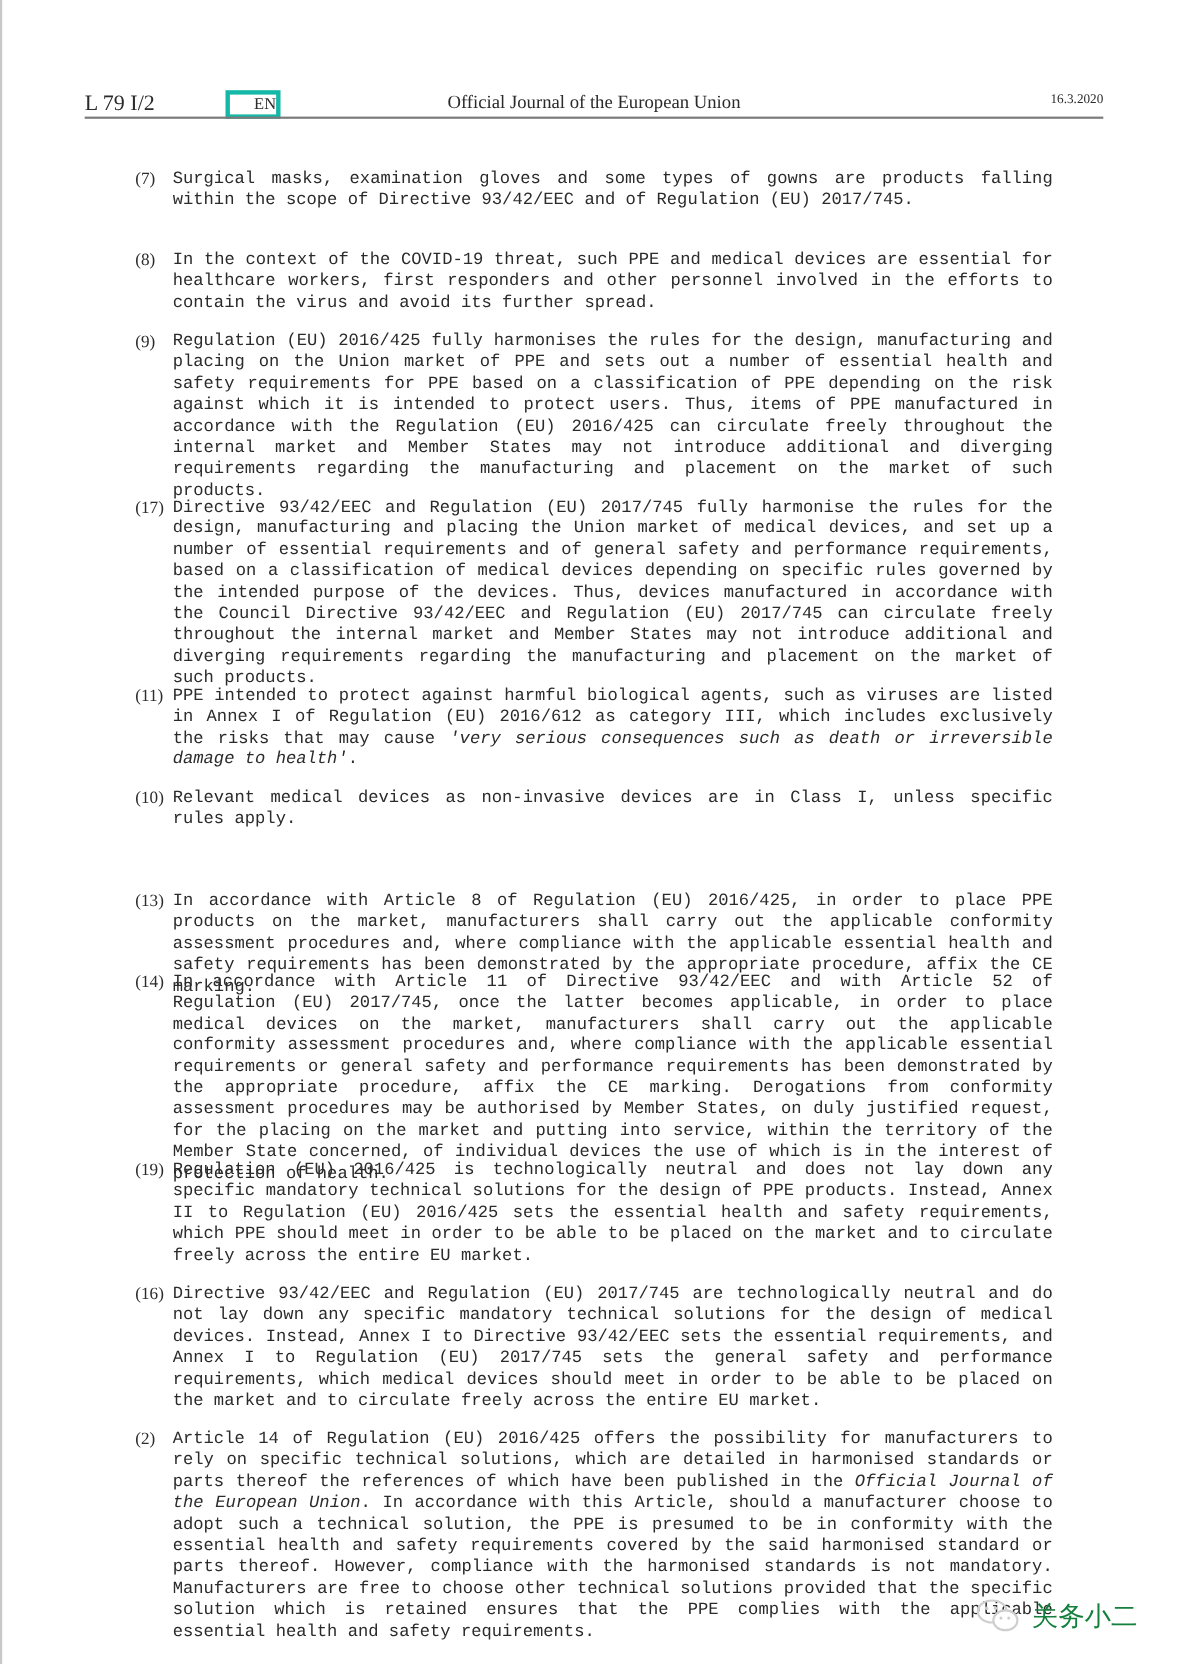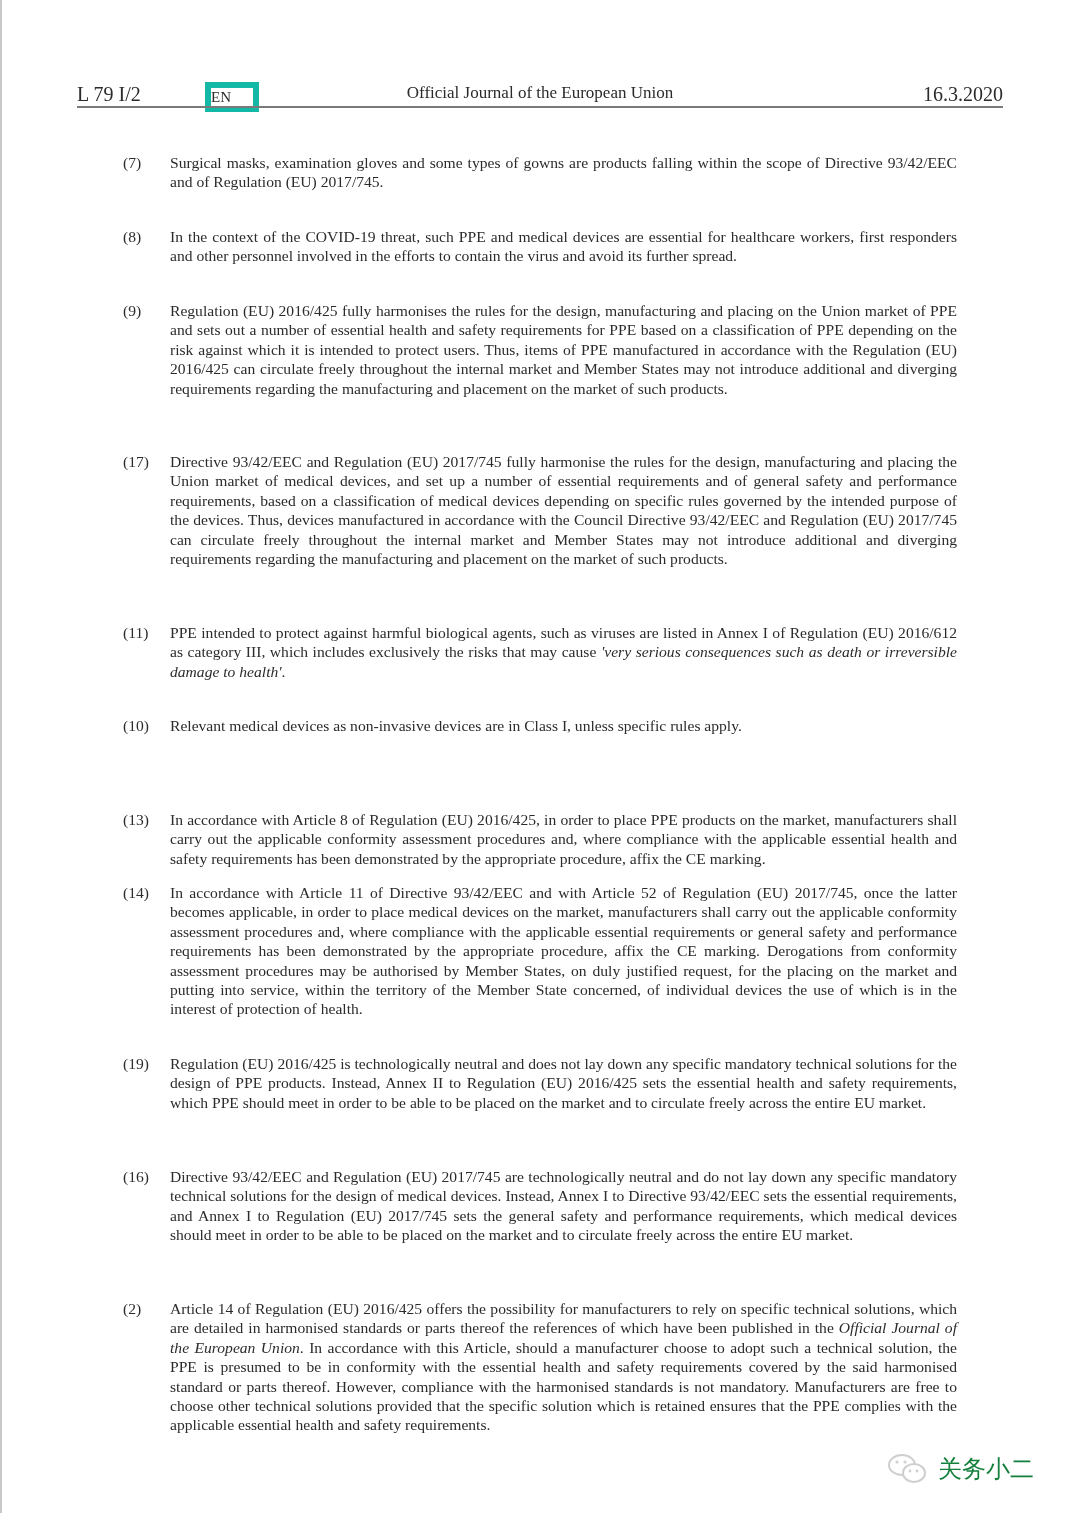--- a/index.html
+++ b/index.html
@@ -5,27 +5,27 @@
     html, body { margin: 0; padding: 0; }
     body {
       width: 1080px; height: 1513px; background: #ffffff;
       position: relative; overflow: hidden;
       font-family: "Liberation Serif", "DejaVu Serif", serif;
       color: #2b2b2b;
     }
     .left-edge { position: absolute; left: 0; top: 0; width: 2px; height: 1513px; background: #c8c8c8; }
     .header { position: absolute; left: 77px; top: 78px; width: 926px; height: 30px; }
     .header .code { position: absolute; left: 0; top: 5px; font-size: 20px; }
-    .header .lang { position: absolute; left: 128px; top: 4px; width: 42px; height: 18px; border: 6px solid #14b8a6; text-align: left; font-size: 15px; line-height: 18px; }
+    .header .lang { position: absolute; left: 128px; top: 4px; width: 42px; height: 18px; border: 4px solid #14b8a6; text-align: right; font-size: 15px; line-height: 18px; }
     .header .title { position: absolute; left: 0; right: 0; top: 5px; text-align: center; font-size: 17px; }
-    .header .date { position: absolute; right: 0; top: 5px; font-size: 20px; }
+    .header .date { position: absolute; right: 0; top: 5px; font-size: 12px; }
     .rule { position: absolute; left: 77px; top: 106px; width: 926px; height: 2px; background: #7a7a7a; }
     .recital { position: absolute; left: 123px; width: 834px; font-size: 15.6px; line-height: 19.4px; }
     .recital .num { position: absolute; left: 0; top: 0; }
-    .recital .body { margin-left: 47px; text-align: justify; }
+    .recital .body { margin-left: 34px; text-align: justify; font-family: Liberation Mono, monospace; }
     .recital .body i { font-style: italic; }
     .watermark { position: absolute; left: 886px; top: 1452px; display: flex; align-items: center; color: #15803d; font-family: "DejaVu Sans", sans-serif; font-size: 24px; }
     .watermark .wx { width: 44px; height: 34px; position: relative; margin-right: 8px; }
   </style>
 </head>
 <body>
 
 <div class="left-edge"></div>
 
 <div class="header">

